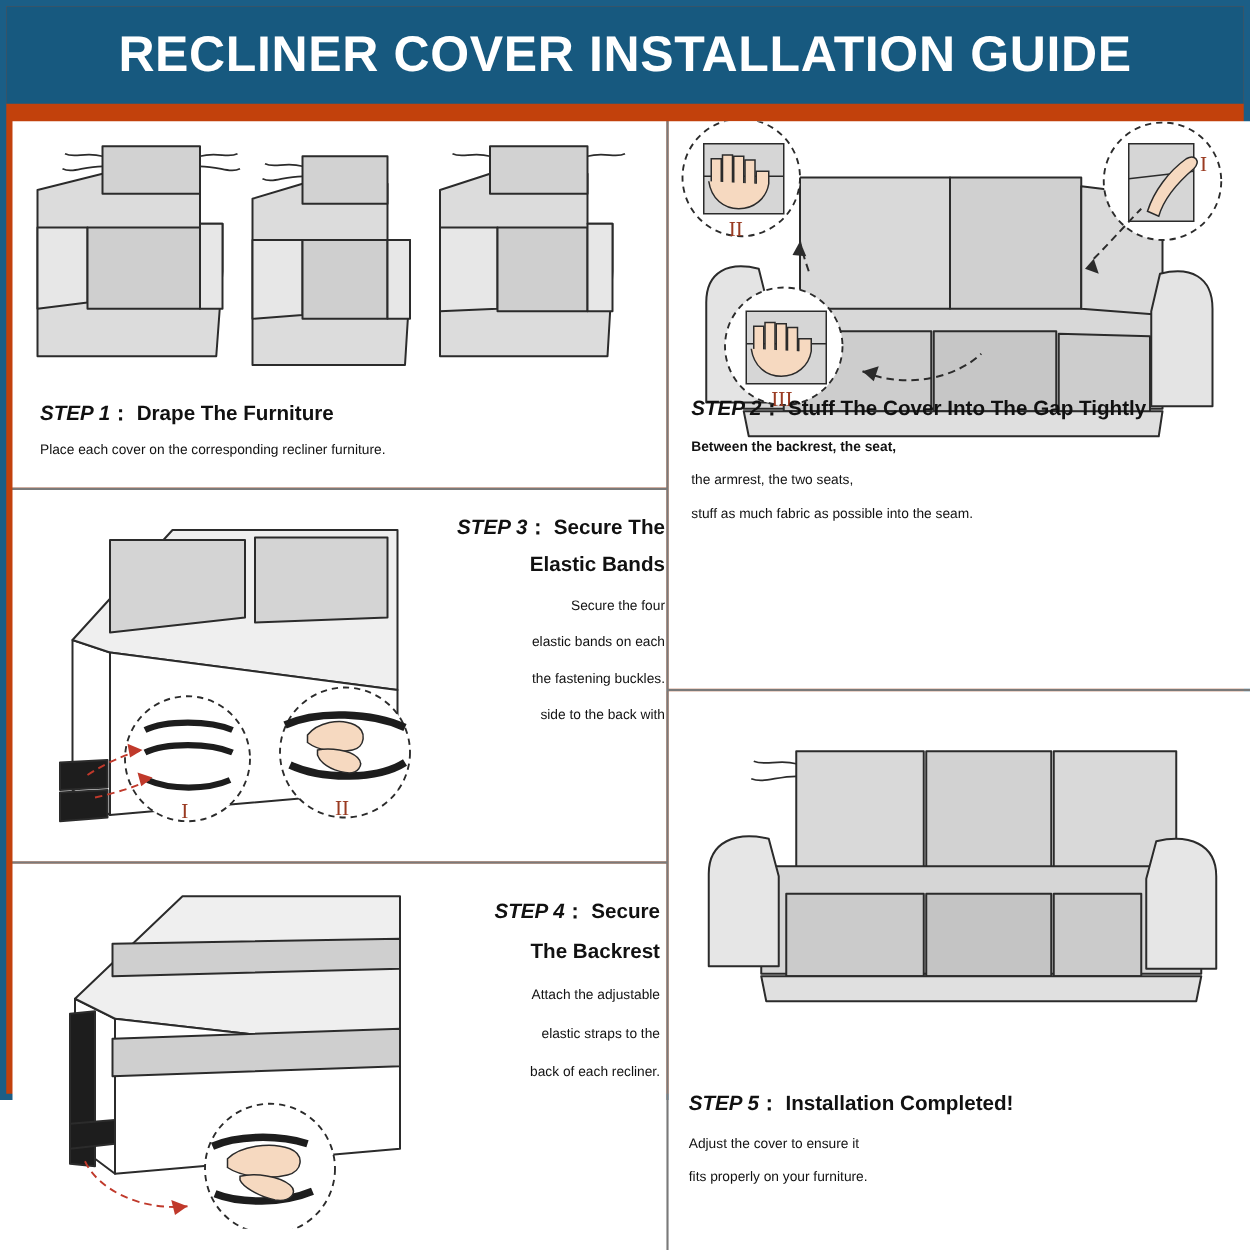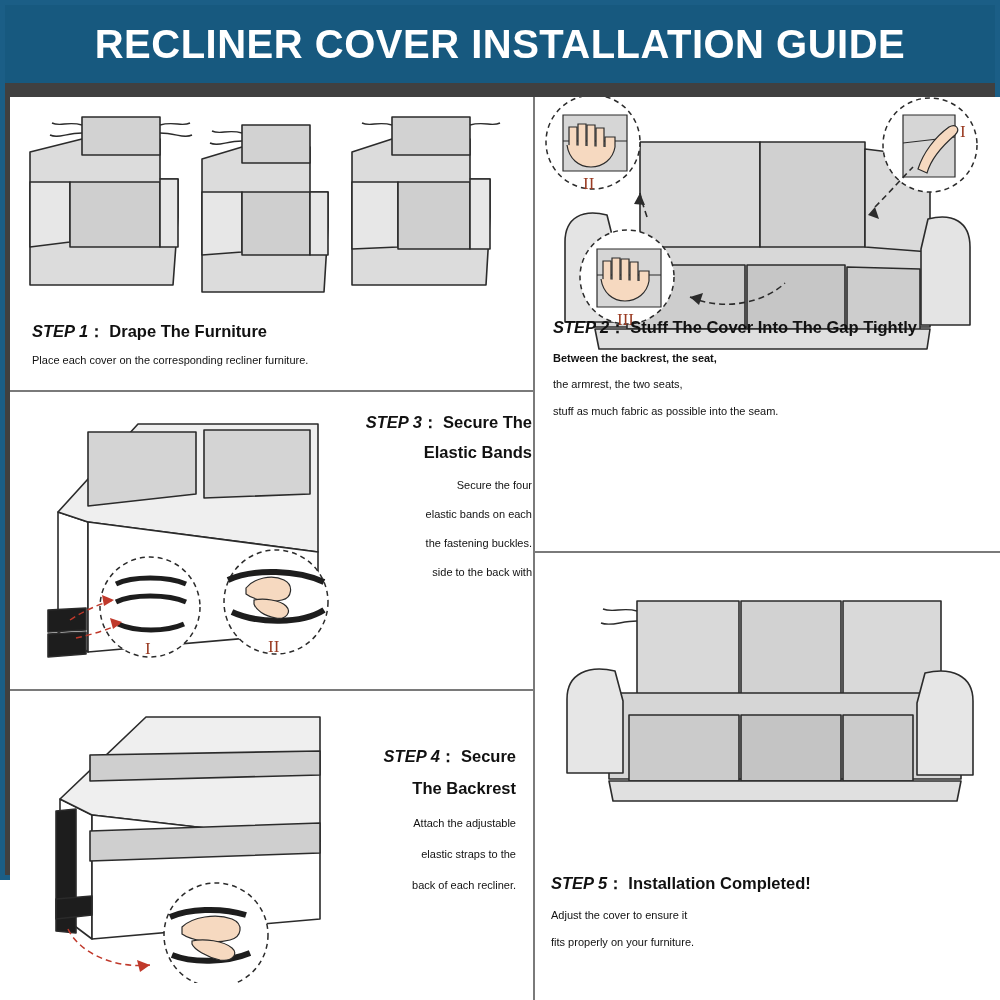--- a/index.html
+++ b/index.html
@@ -13,21 +13,21 @@
     font-family: "Liberation Sans", sans-serif;
     color: #111111;
     overflow: hidden;
   }
   .page {
     position: relative;
     width: 1000px;
     height: 880px;
     box-sizing: border-box;
     border: 5px solid #1b5e86;
-    background: #404040;
+    background: #c2410c;
   }
   .header {
     position: absolute;
     left: 0;
     top: 0;
     width: 990px;
     height: 78px;
     background: #17597f;
     display: flex;
     align-items: center;
@@ -299,21 +299,21 @@
         <circle cx="196" cy="232" r="52" fill="#ffffff" stroke="#2b2b2b" stroke-width="1.5" stroke-dasharray="5 4"></circle>
         <path d="M150 214 C168 206 200 204 226 212" fill="none" stroke="#1d1d1d" stroke-width="6"></path>
         <path d="M152 252 C172 260 206 260 230 250" fill="none" stroke="#1d1d1d" stroke-width="6"></path>
         <g fill="#f6d9c0" stroke="#2b2b2b" stroke-width="1.2">
           <path d="M162 224 C172 214 196 210 212 216 C224 221 222 234 210 237 C194 241 172 238 162 231 Z"></path>
           <path d="M172 238 C184 235 204 238 212 245 C219 251 212 259 200 257 C186 254 174 246 172 241 Z"></path>
         </g>
       </g>
     </svg>
 
-    <div class="text-block" style="left:224px; top:26px; width:282px; text-align:right;margin-top:27px;">
+    <div class="text-block" style="left:236px; top:26px; width:282px; text-align:right;">
       <div class="step-title">
         <span class="ital">STEP 4</span><span>：</span>
         <span>Secure</span>
       </div>
       <div class="step-title" style="margin-top:6px;">The Backrest</div>
       <div class="step-body" style="margin-top:14px;">Attach the adjustable</div>
       <div class="step-body" style="margin-top:13px;">elastic straps to the</div>
       <div class="step-body" style="margin-top:13px;">back of each recliner.</div>
     </div>
   </div>

